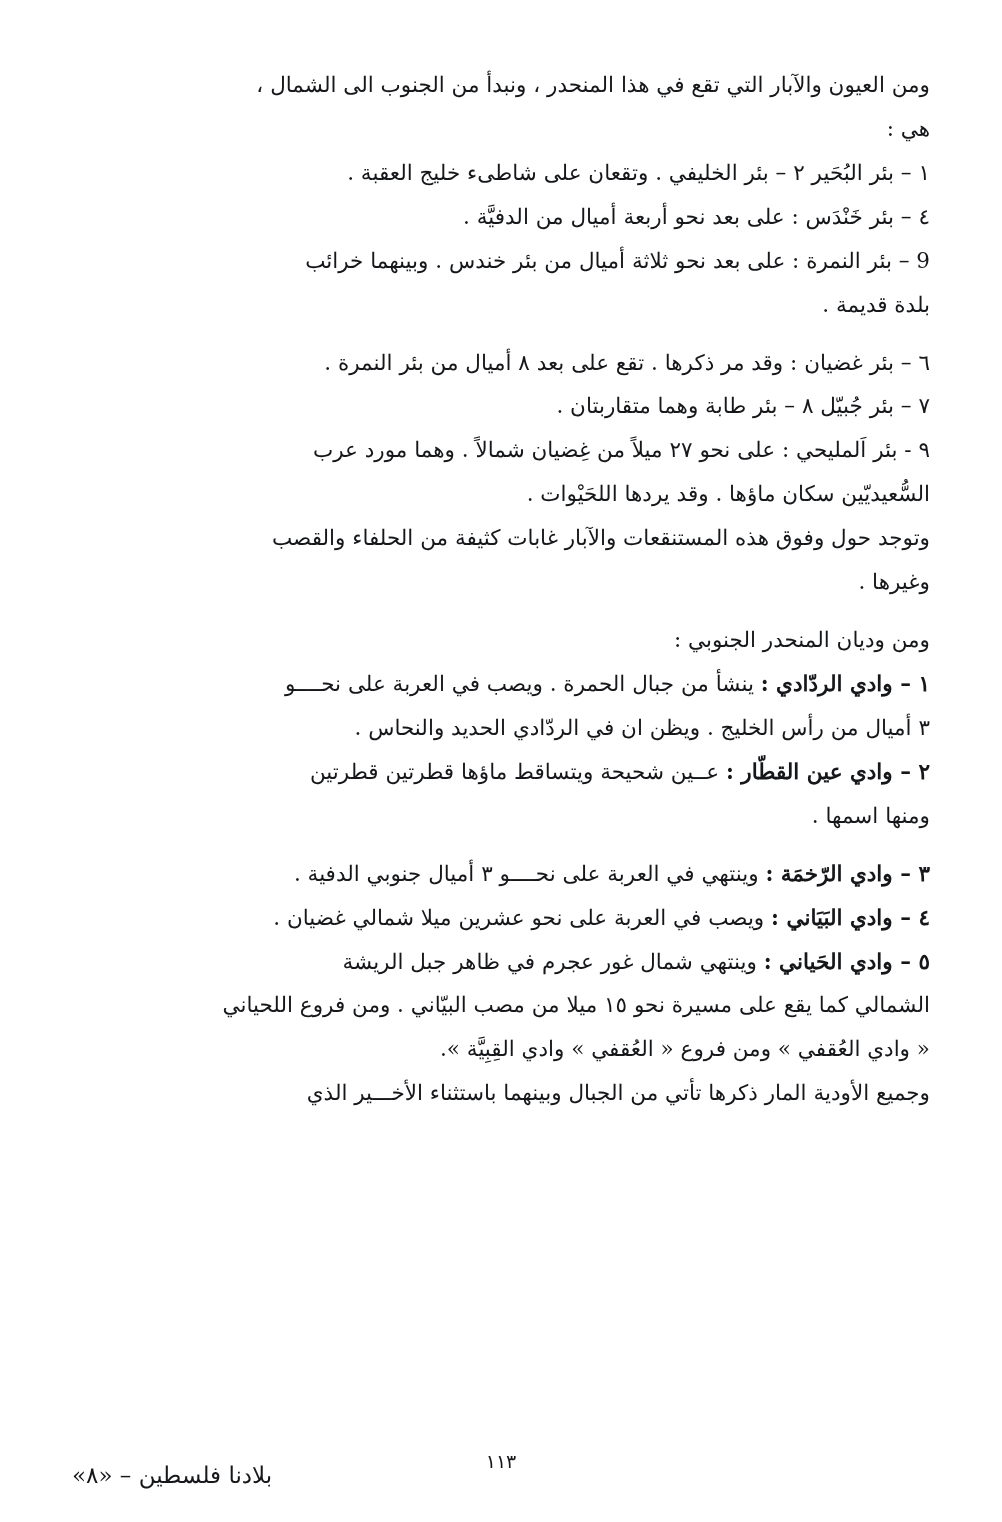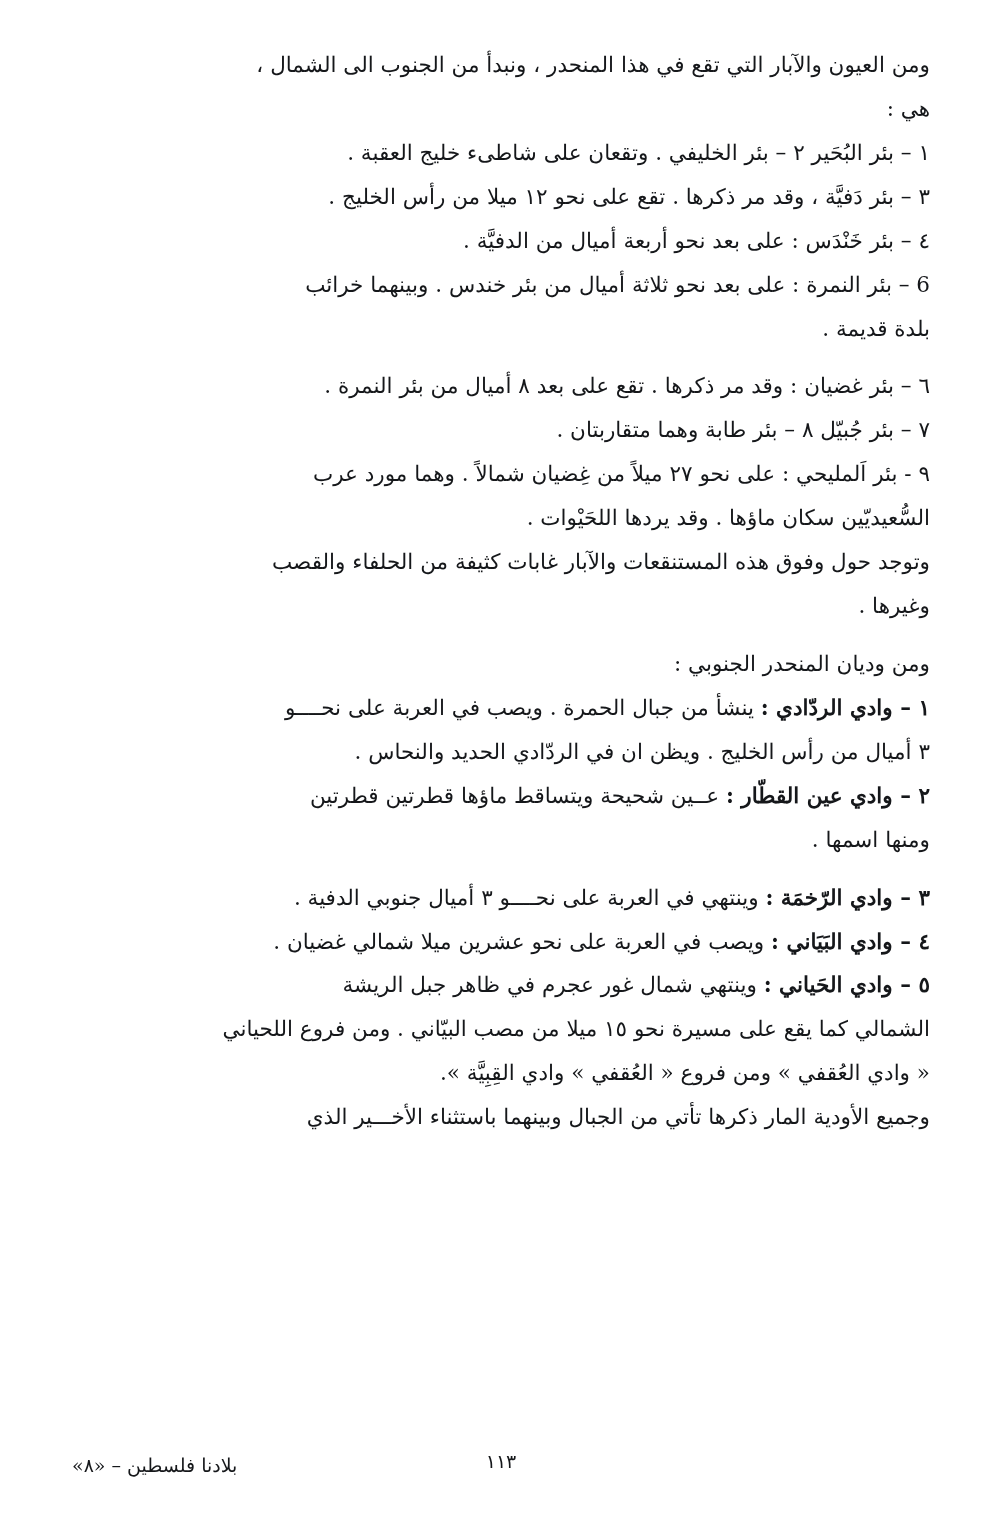--- a/index.html
+++ b/index.html
@@ -11,21 +11,21 @@
     width: 1002px;
     height: 1522px;
     position: relative;
     font-family: "DejaVu Serif", "Liberation Serif", serif;
     color: #15171a;
     overflow: hidden;
   }
   .page {
     position: absolute;
     inset: 0;
-    padding: 44px 72px 0 72px;
+    padding: 64px 72px 0 72px;
     box-sizing: border-box;
   }
   .body-text {
     direction: rtl;
     text-align: justify;
     text-align-last: right;
     font-size: 21.5px;
     line-height: 1.95;
   }
   p {
@@ -64,40 +64,39 @@
     position: absolute;
     left: 50%;
     transform: translateX(-50%);
     top: 0;
     font-size: 19px;
     letter-spacing: 1px;
   }
   .book-title {
     position: absolute;
     left: 0;
-    top: 4px;
-    font-size: 19px;
+    top: 12px;
+    font-size: 23px;
   }
   .seg {
     display: inline;
   }
 </style>
 </head>
 <body>
 
 <div class="page">
   <div class="body-text">
 
     <p>ومن العيون والآبار التي تقع في هذا المنحدر ، ونبدأ من الجنوب الى الشمال ،</p>
     <p class="right-short">هي :</p>
 
     <p class="center-ish">١ – بئر البُحَير ٢ – بئر الخليفي . وتقعان على شاطىء خليج العقبة .</p>
-    <p class="center-ish">٣ – بئر دَفيَّة ، وقد مر ذكرها . تقع على نحو ١٢ ميلا من رأس الخليج .</p>
     <p class="center-ish">٤ – بئر خَنْدَس : على بعد نحو أربعة أميال من الدفيَّة .</p>
-    <p>6 – بئر النمرة : على بعد نحو ثلاثة أميال من بئر خندس . وبينهما خرائب</p>
+    <p>9 – بئر النمرة : على بعد نحو ثلاثة أميال من بئر خندس . وبينهما خرائب</p>
     <p class="left-short">بلدة قديمة .</p>
 
     <p class="gap-top center-ish">٦ – بئر غضيان : وقد مر ذكرها . تقع على بعد ٨ أميال من بئر النمرة .</p>
     <p class="center-ish">٧ – بئر جُبيّل ٨ – بئر طابة وهما متقاربتان .</p>
     <p>٩ - بئر اَلمليحي : على نحو ٢٧ ميلاً من غِضيان شمالاً . وهما مورد عرب</p>
     <p class="center-ish">السُّعيديّين سكان ماؤها . وقد يردها اللحَيْوات .</p>
 
     <p>وتوجد حول وفوق هذه المستنقعات والآبار غابات كثيفة من الحلفاء والقصب</p>
     <p class="left-short">وغيرها .</p>
 

